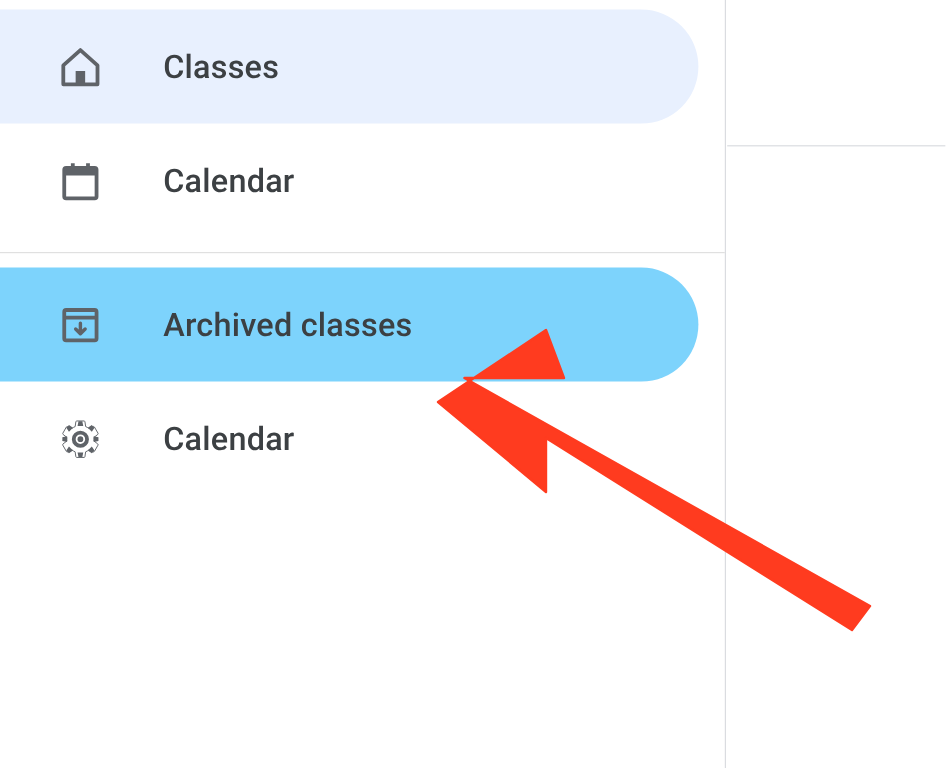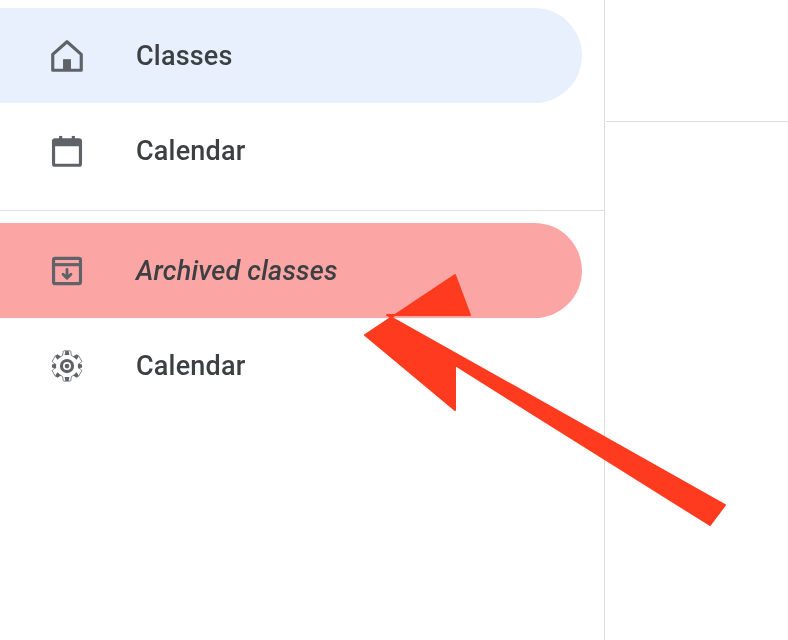--- a/index.html
+++ b/index.html
@@ -37,22 +37,21 @@
       padding-left: 48px;
       cursor: pointer;
       border-top-right-radius: 50px;
       border-bottom-right-radius: 50px;
       margin-right: 22px;
     }
     .nav-item.active {
       background: #e8f0fe;
     }
     .nav-item.hover {
-      background: #fca5a5;
-      font-style: italic;
+      background: #7dd3fc;
     }
     .icon-wrap {
       width: 38px;
       height: 38px;
       display: flex;
       align-items: center;
       justify-content: center;
       flex-shrink: 0;
     }
     .icon-wrap svg {

